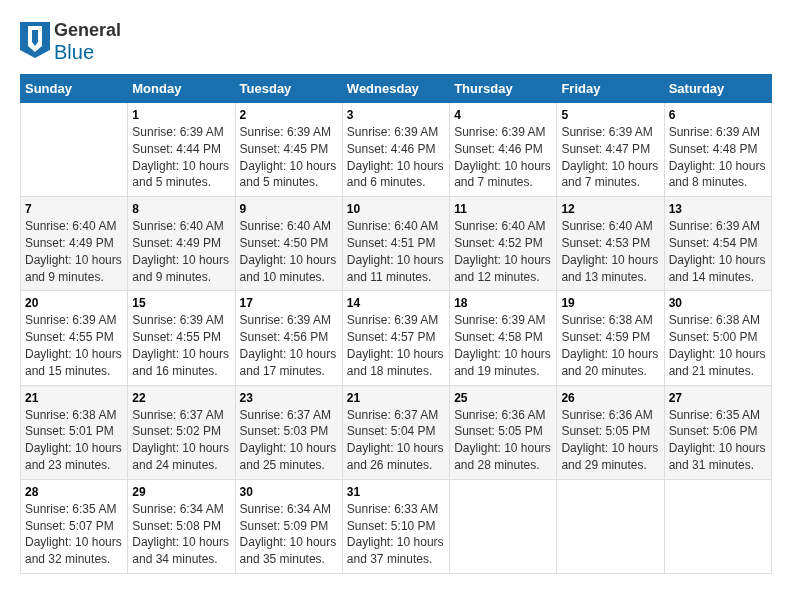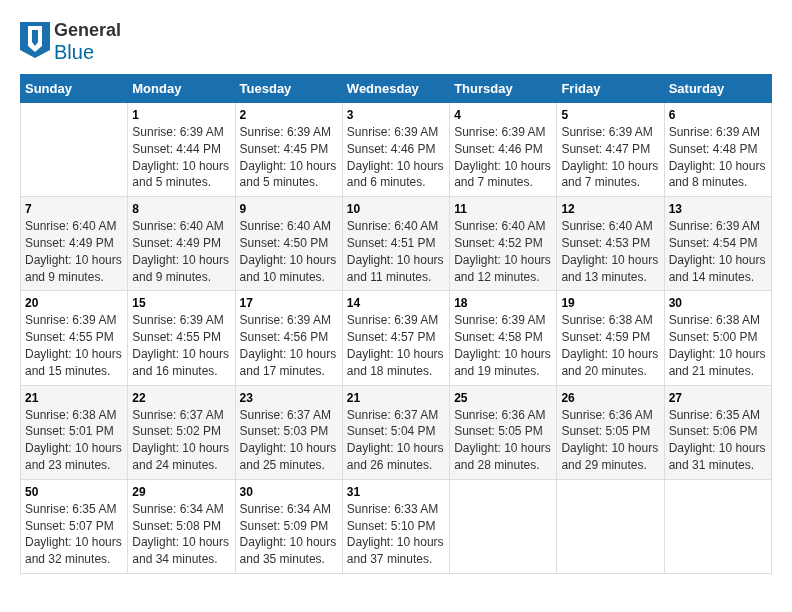--- a/index.html
+++ b/index.html
@@ -223,21 +223,21 @@
           <span class="day-number">26</span>
           <div class="day-info">Sunrise: 6:36 AM<br>Sunset: 5:05 PM<br>Daylight: 10 hours and 29 minutes.</div>
         </td>
         <td>
           <span class="day-number">27</span>
           <div class="day-info">Sunrise: 6:35 AM<br>Sunset: 5:06 PM<br>Daylight: 10 hours and 31 minutes.</div>
         </td>
       </tr>
       <tr>
         <td>
-          <span class="day-number">50</span>
+          <span class="day-number">28</span>
           <div class="day-info">Sunrise: 6:35 AM<br>Sunset: 5:07 PM<br>Daylight: 10 hours and 32 minutes.</div>
         </td>
         <td>
           <span class="day-number">29</span>
           <div class="day-info">Sunrise: 6:34 AM<br>Sunset: 5:08 PM<br>Daylight: 10 hours and 34 minutes.</div>
         </td>
         <td>
           <span class="day-number">30</span>
           <div class="day-info">Sunrise: 6:34 AM<br>Sunset: 5:09 PM<br>Daylight: 10 hours and 35 minutes.</div>
         </td>

